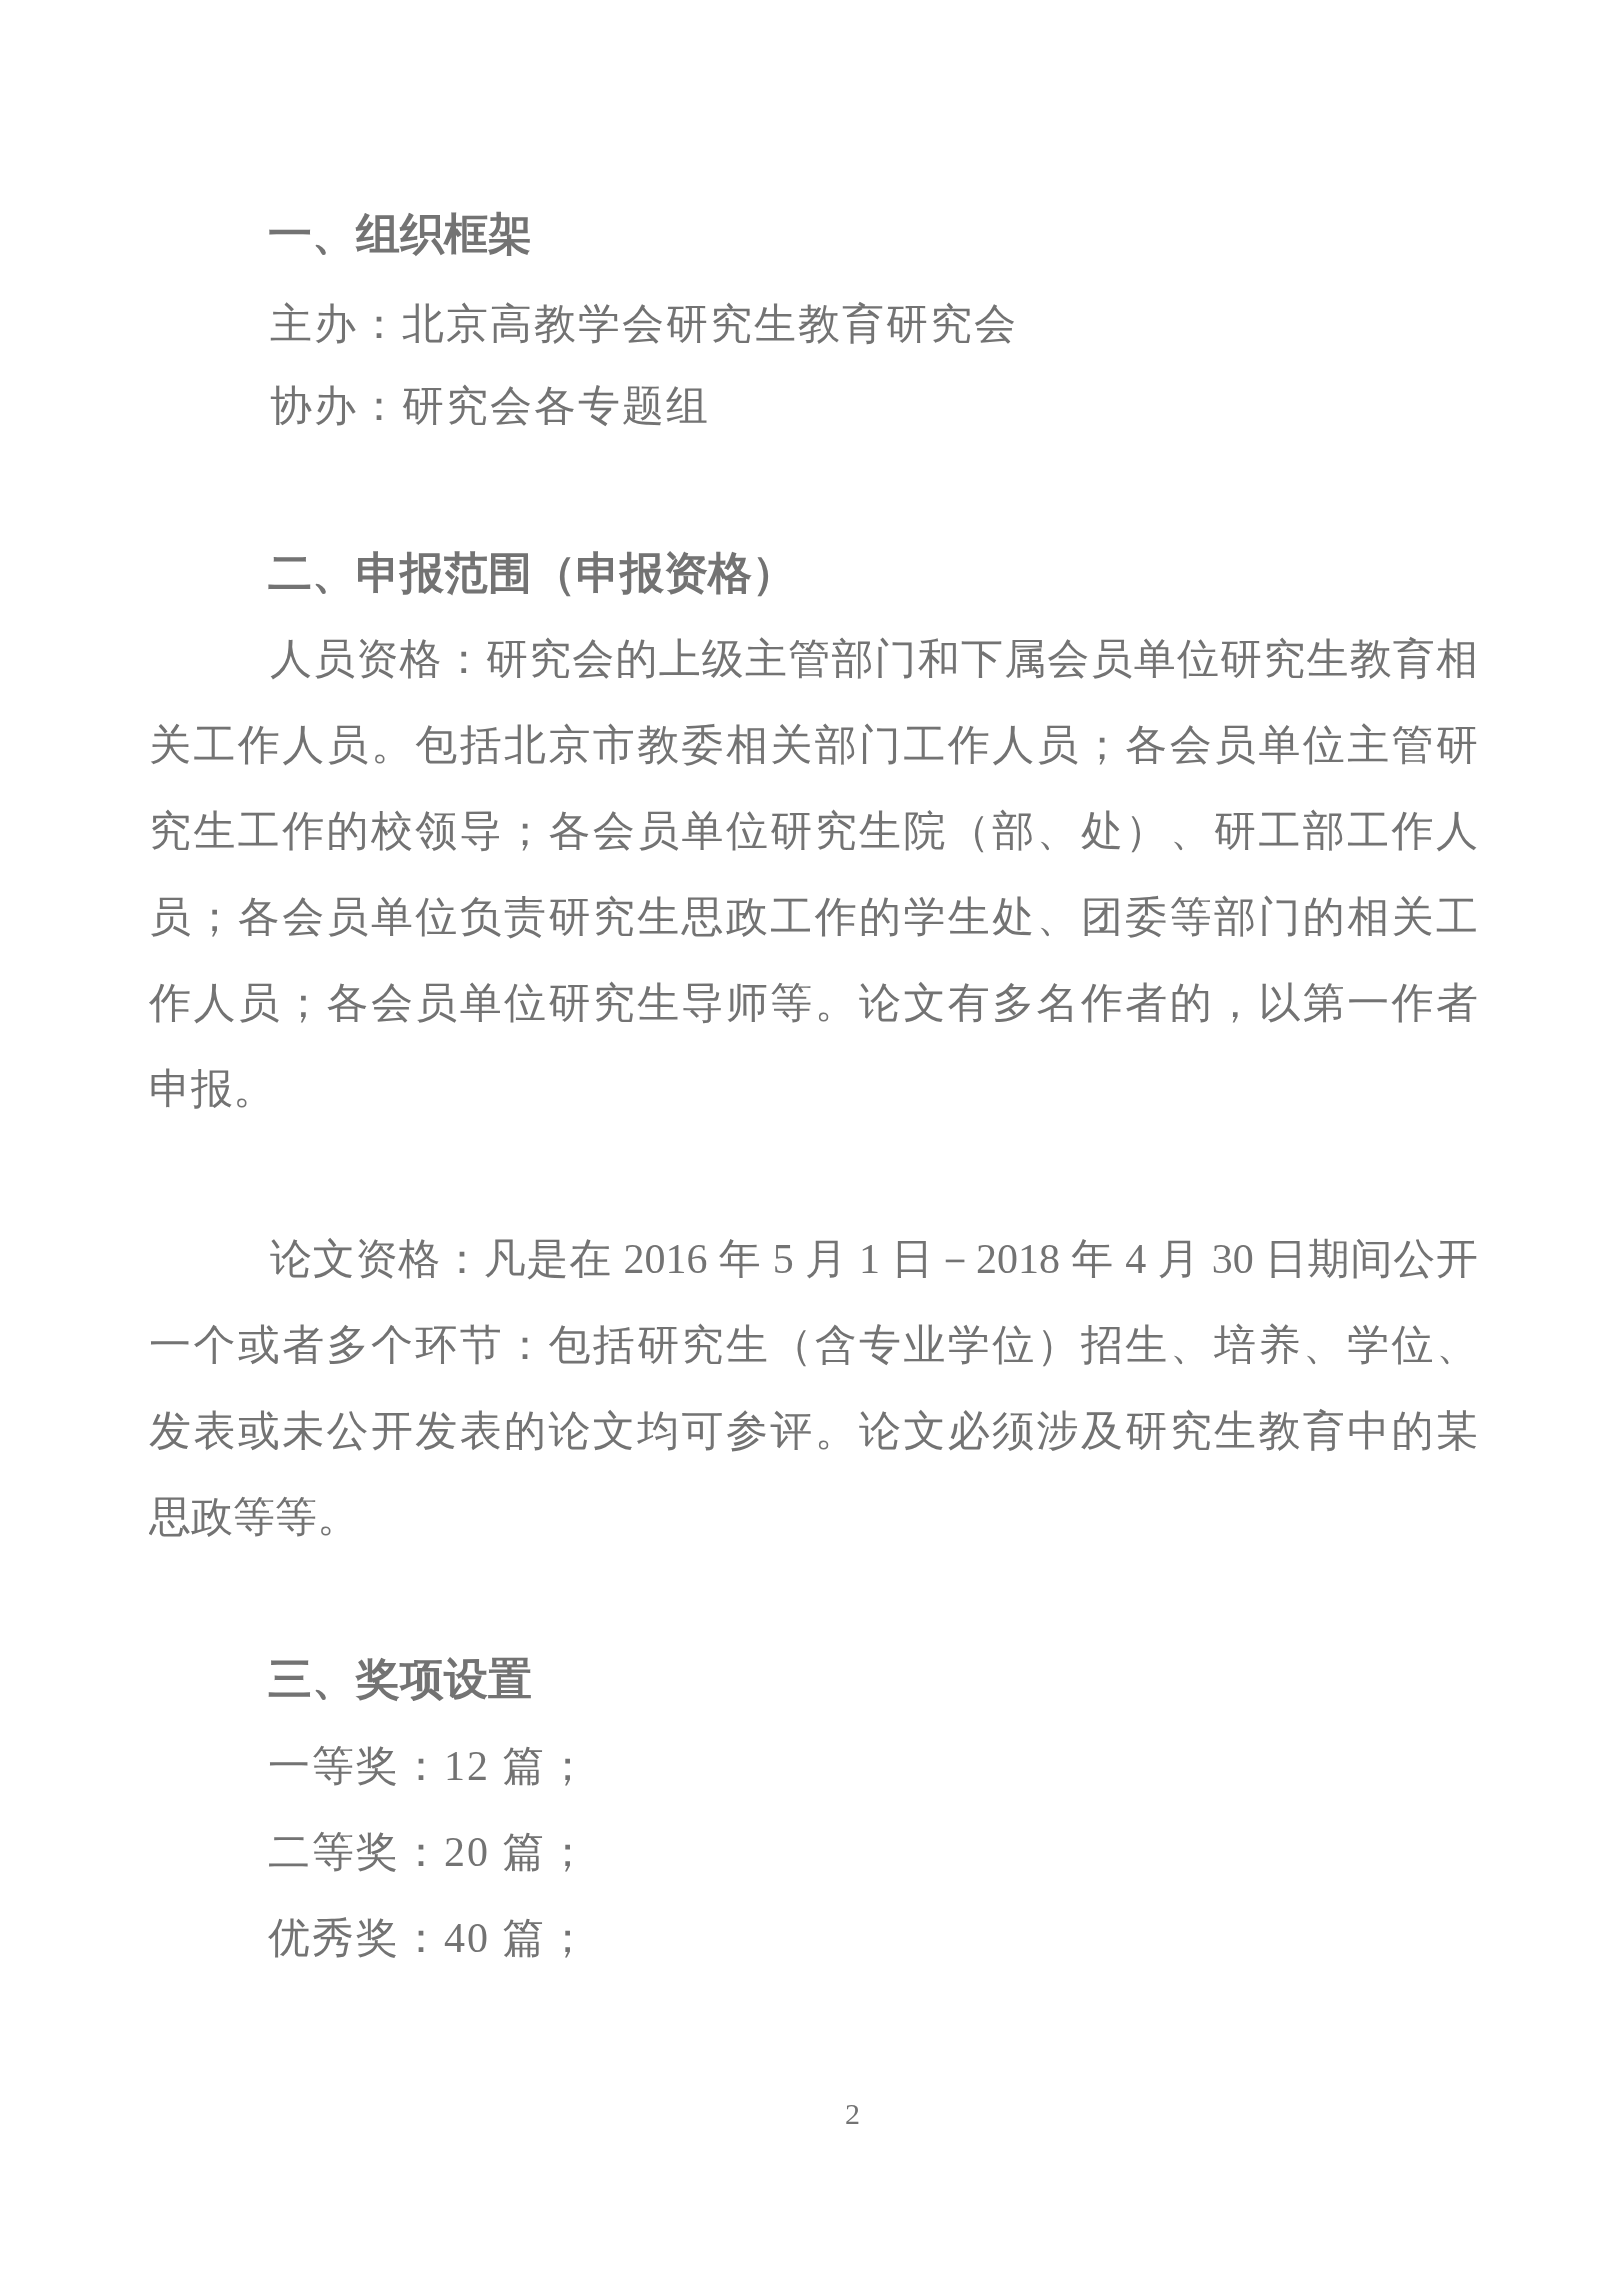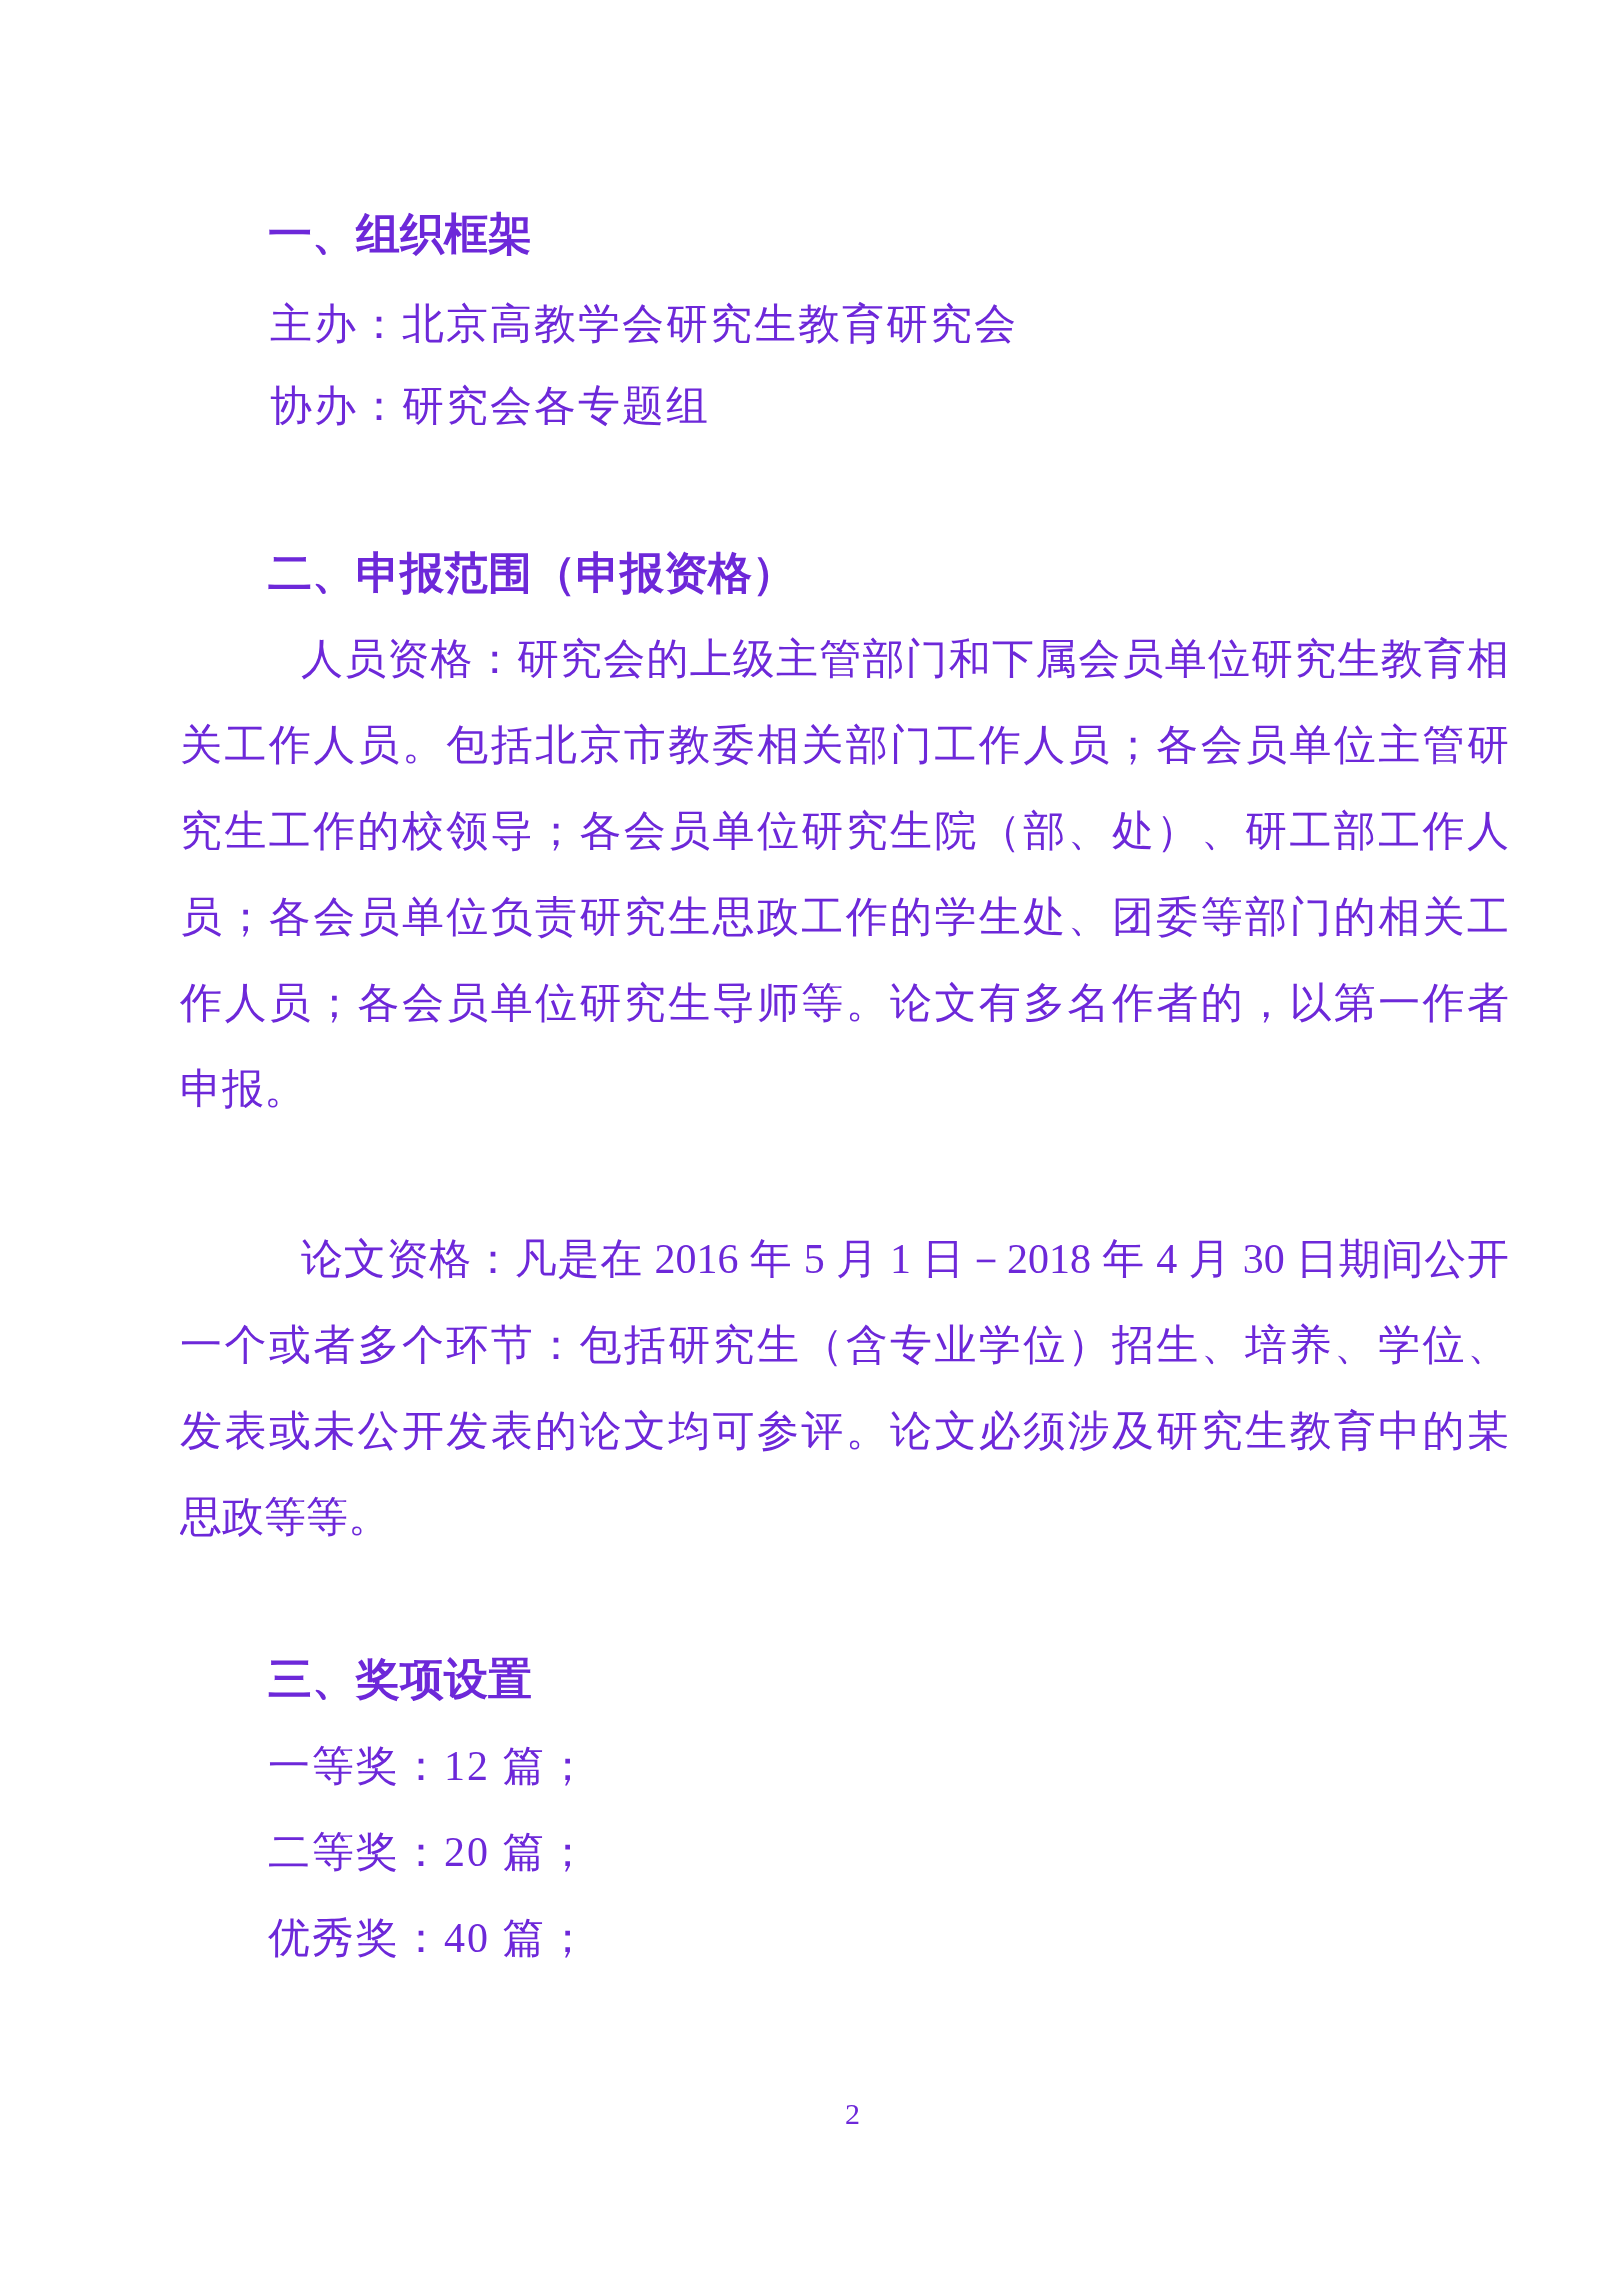--- a/index.html
+++ b/index.html
@@ -5,21 +5,21 @@
   html, body {
     margin: 0;
     padding: 0;
     background: #ffffff;
   }
   .page {
     position: relative;
     width: 1621px;
     height: 2293px;
     background: #ffffff;
-    color: #6d28d9;
+    color: #737373;
     font-family: "Liberation Serif", serif;
     overflow: hidden;
   }
   
   .heading {
     position: absolute;
     left: 268px;
     margin: 0;
     font-family: "Liberation Sans", sans-serif;
     font-weight: 700;
@@ -37,21 +37,20 @@
     letter-spacing: 2px;
     white-space: nowrap;
   }
   
   .para {
     position: absolute;
     left: 149px;
     width: 1329px;
     font-size: 42px;
     line-height: 86px;
-    margin-left: 31px;
   }
   .jline {
     height: 86px;
     text-align: justify;
     text-align-last: justify;
     overflow: hidden;
   }
   .jline.indent {
     text-indent: 121px;
   }

